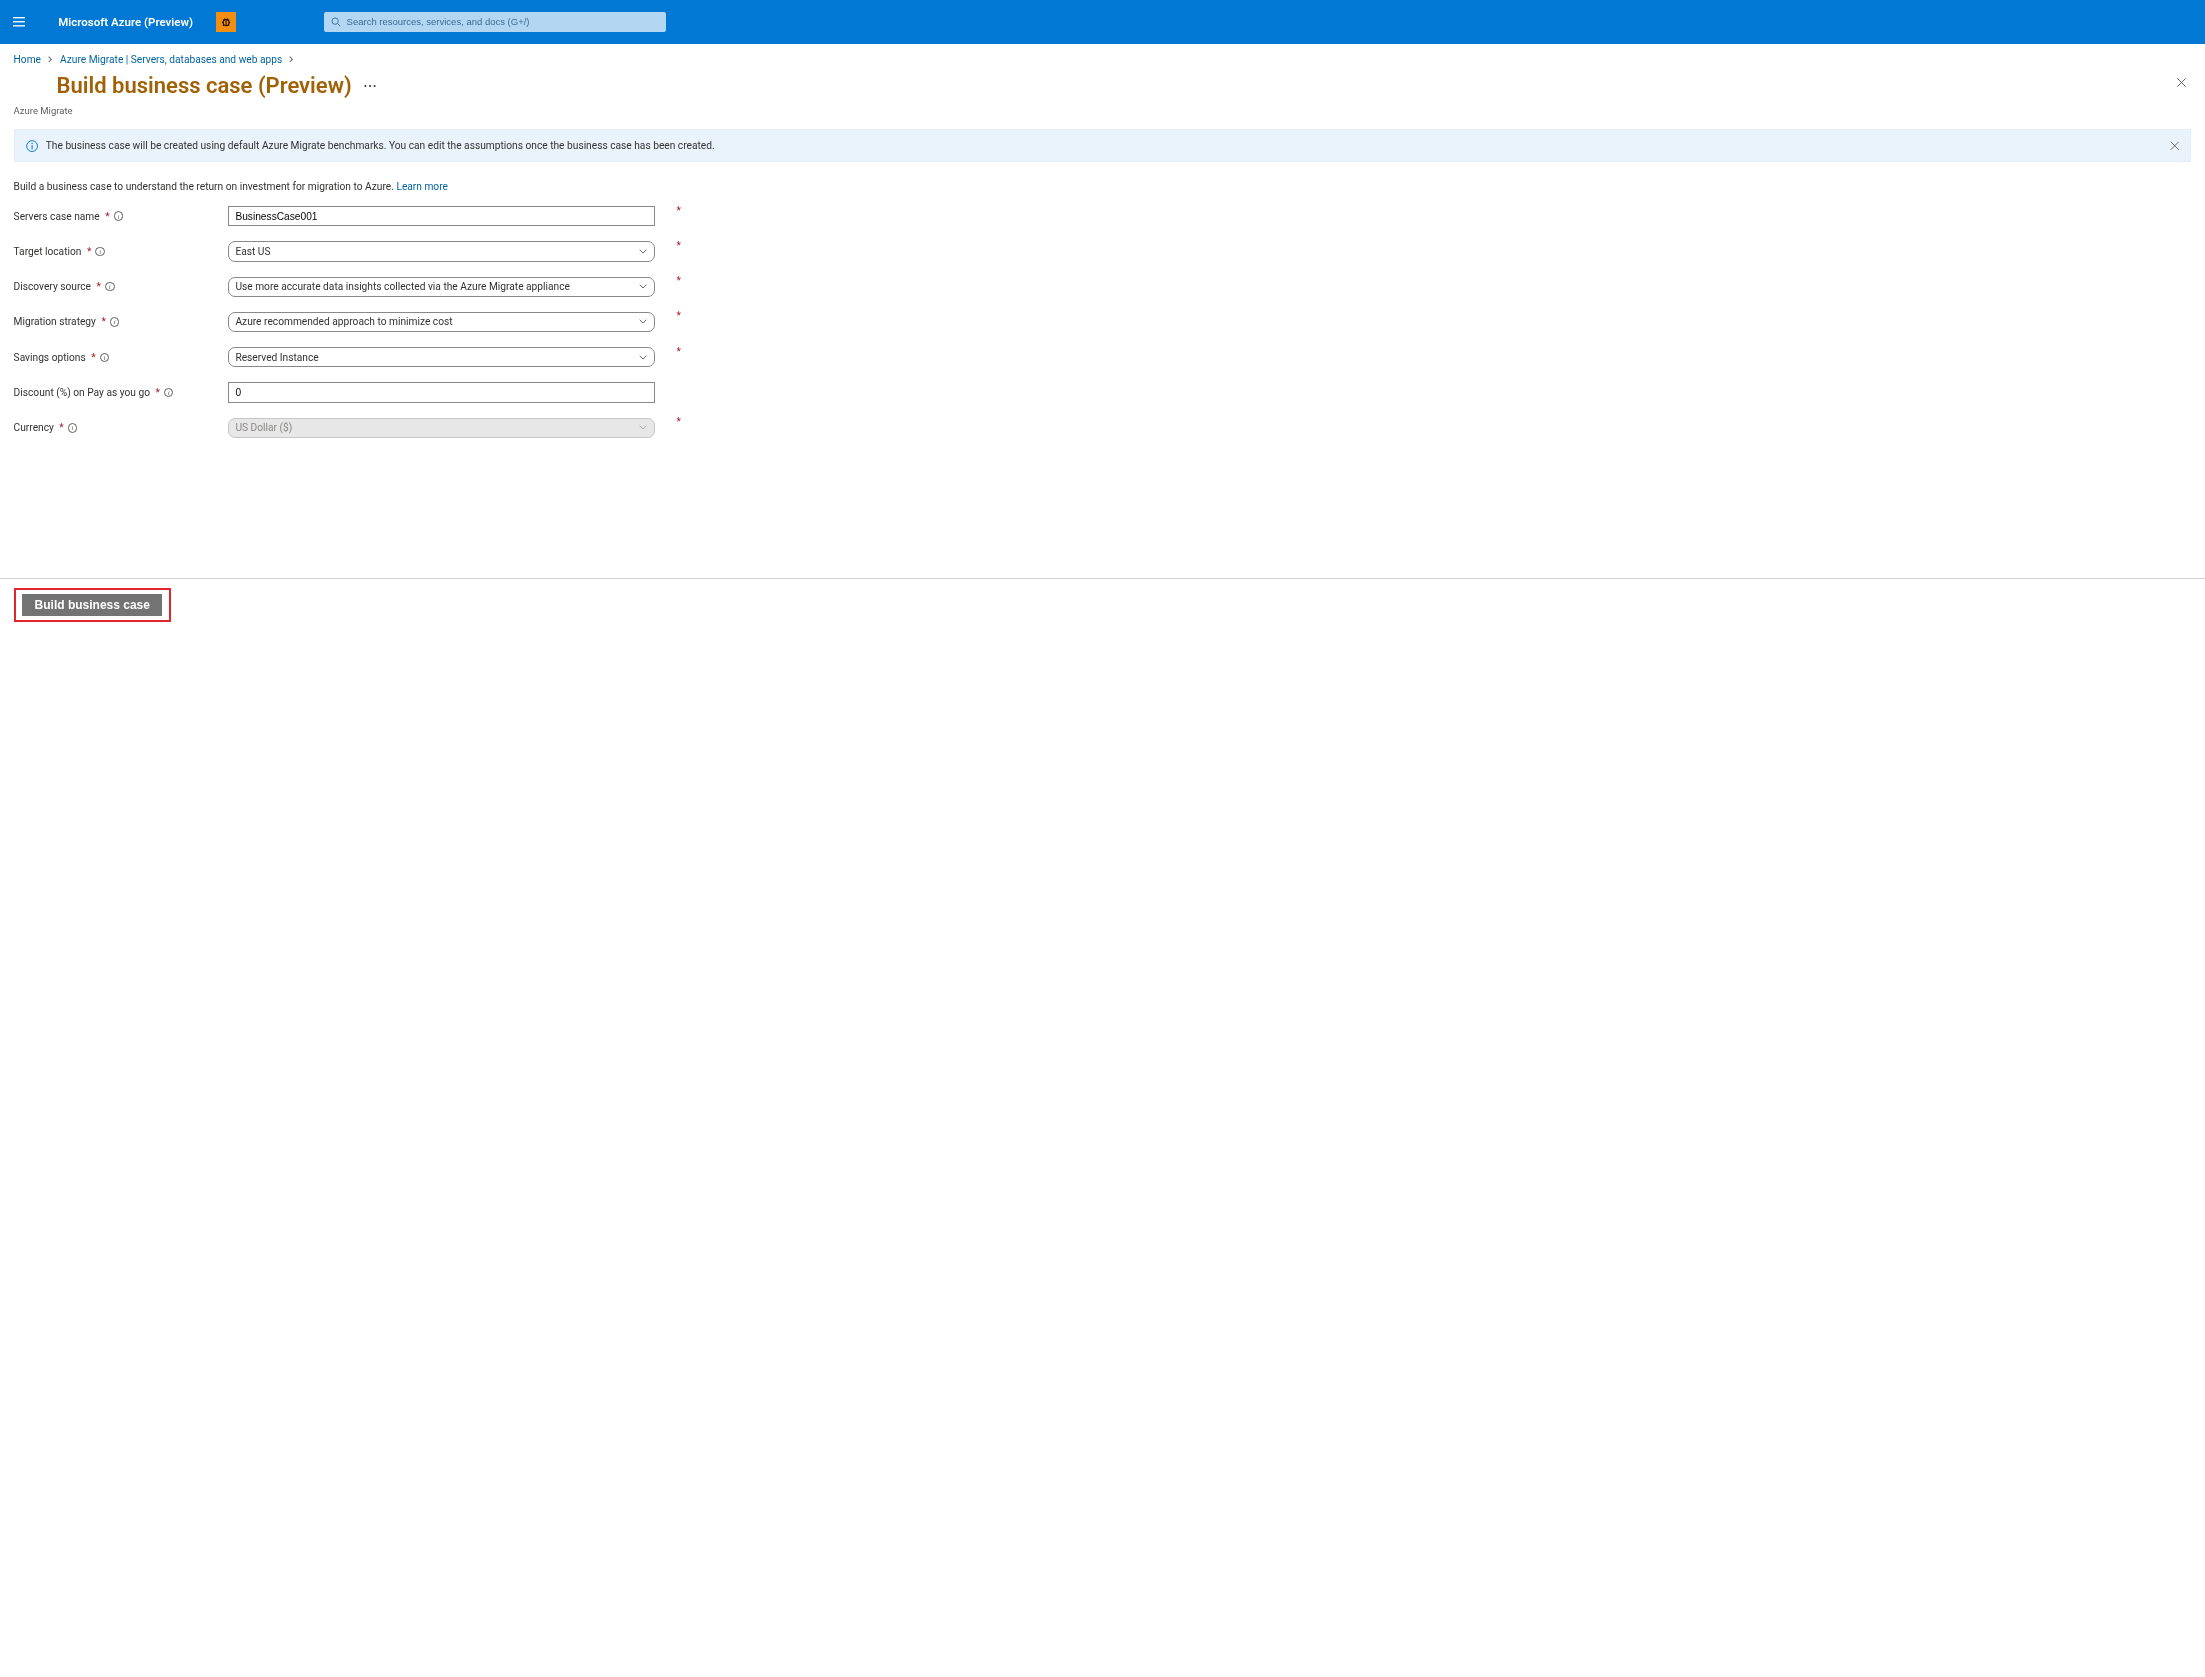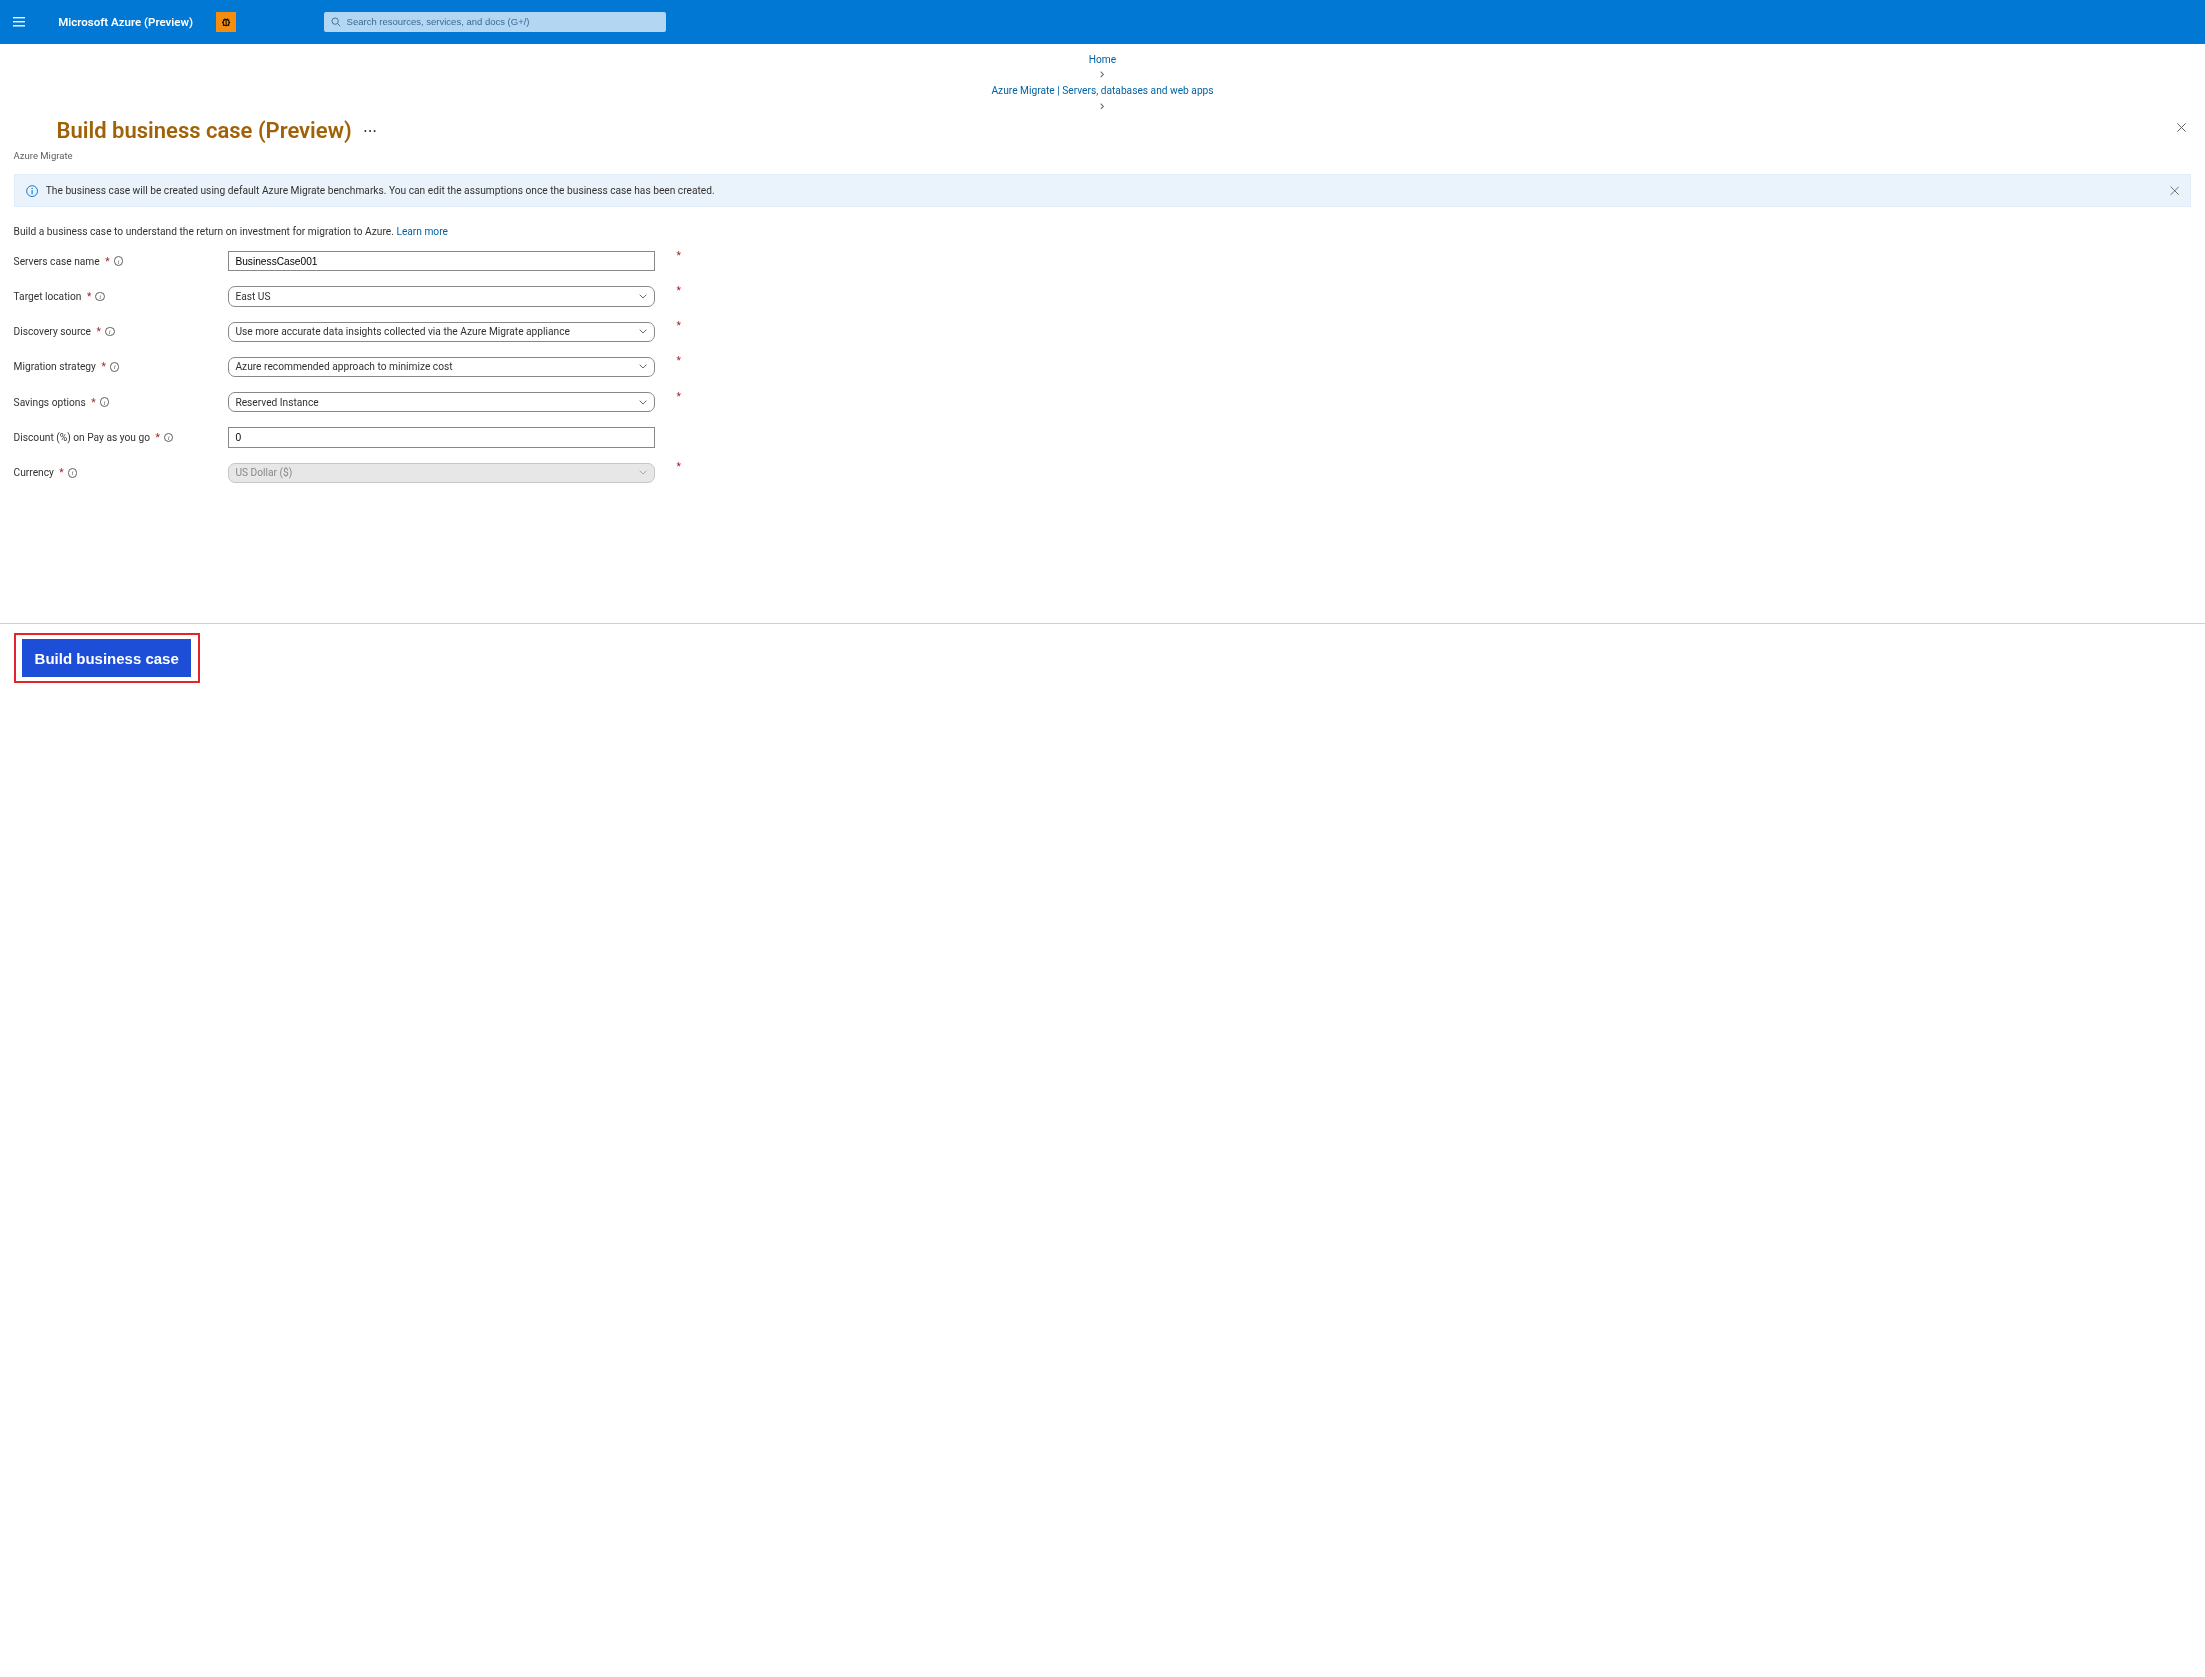--- a/index.html
+++ b/index.html
@@ -60,21 +60,20 @@
   }
   .searchbox input::placeholder { color: #3c6a93; }
 
   
   .breadcrumb {
     display: flex;
     align-items: center;
     padding: 9.5px 13.6px 5.4px;
     gap: 6.8px;
     font-size: 10.2px;
-    flex-direction: column;
   }
   .breadcrumb a { color: #0062a3; text-decoration: none; cursor: pointer; }
   .breadcrumb .chev { color: #666; }
 
   
   .page-header {
     padding: 2.7px 13.6px 5.4px;
     display: flex;
     align-items: flex-start;
     justify-content: space-between;
@@ -167,26 +166,26 @@
   }
   .footer {
     padding: 9.5px 13.6px 15px;
   }
   .footer-highlight {
     display: inline-block;
     border: 2.4px solid #e3242b;
     padding: 4.1px 6.8px;
   }
   .primary-btn {
-    background: #1d4ed8;
+    background: #737373;
     color: #fff;
     border: none;
-    font-size: 15px;
+    font-size: 12px;
     font-weight: 600;
-    height: 38px;
+    height: 22px;
     padding: 0 12.2px;
     cursor: pointer;
   }
   svg { display: block; }
 </style>
 </head>
 <body>
 
 <div class="topbar">
   <div class="hamburger">

